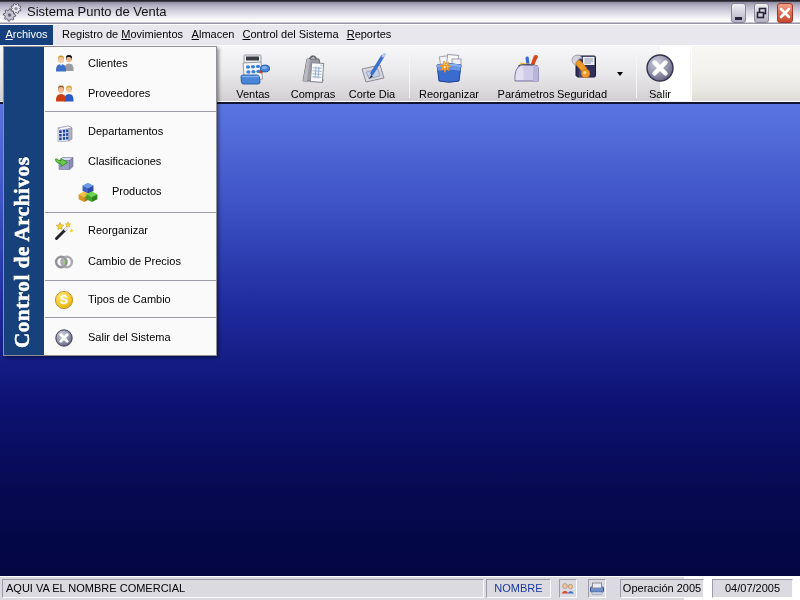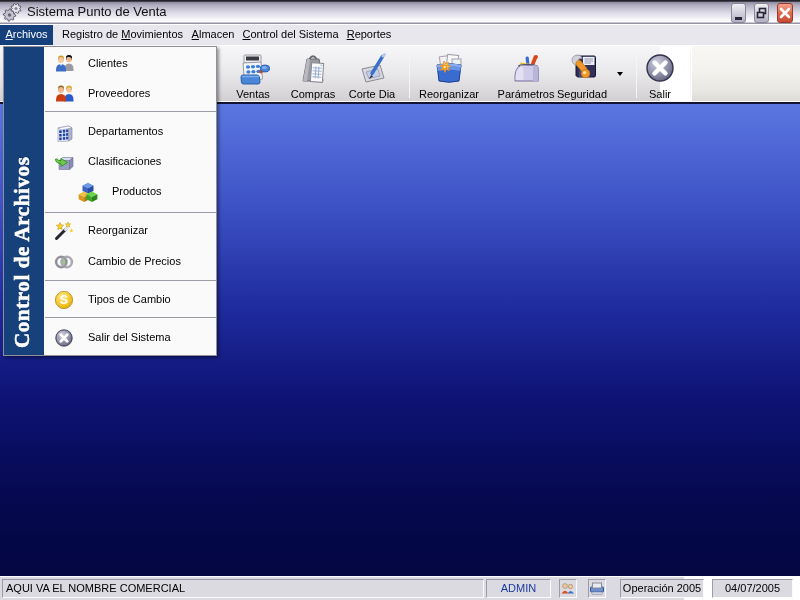--- a/index.html
+++ b/index.html
@@ -210,21 +210,21 @@
       background:linear-gradient(180deg,#f8f7f4 0%,#f3f2ee 45%,#eae8e3 80%,#dddbd6 100%);"></div>
   </div>
   <div id="segarrow"></div>
 
   <div id="mainline"></div>
   <div id="maindark"></div>
   <div id="main"></div>
 
   <div id="statusbar">
     <div class="spanel" style="left:2px;width:482px;padding-left:3px;">AQUI VA EL NOMBRE COMERCIAL</div>
-    <div class="spanel" style="left:486px;width:65px;text-align:center;color:#1a3a9c;">ADMIN</div>
+    <div class="spanel" style="left:486px;width:65px;text-align:center;color:#1a3a9c;">NOMBRE</div>
     <div class="spanel" style="left:559px;width:18px;">
       <svg width="16" height="16" viewBox="0 0 16 16" style="margin:0 0 0 0">
         <circle cx="5" cy="6" r="2.4" fill="#f0c8a0" stroke="#8a6a4a" stroke-width="0.5"></circle>
         <path d="M1.5 13.5 q3.5 -5.5 7 0 Z" fill="#d84a2a"></path>
         <circle cx="10.5" cy="6.5" r="2.2" fill="#f0c8a0" stroke="#8a6a4a" stroke-width="0.5"></circle>
         <path d="M7.5 13.5 q3 -5 6.5 0 Z" fill="#3a70c8"></path>
       </svg>
     </div>
     <div class="spanel" style="left:588px;width:18px;">
       <svg width="16" height="16" viewBox="0 0 16 16">

